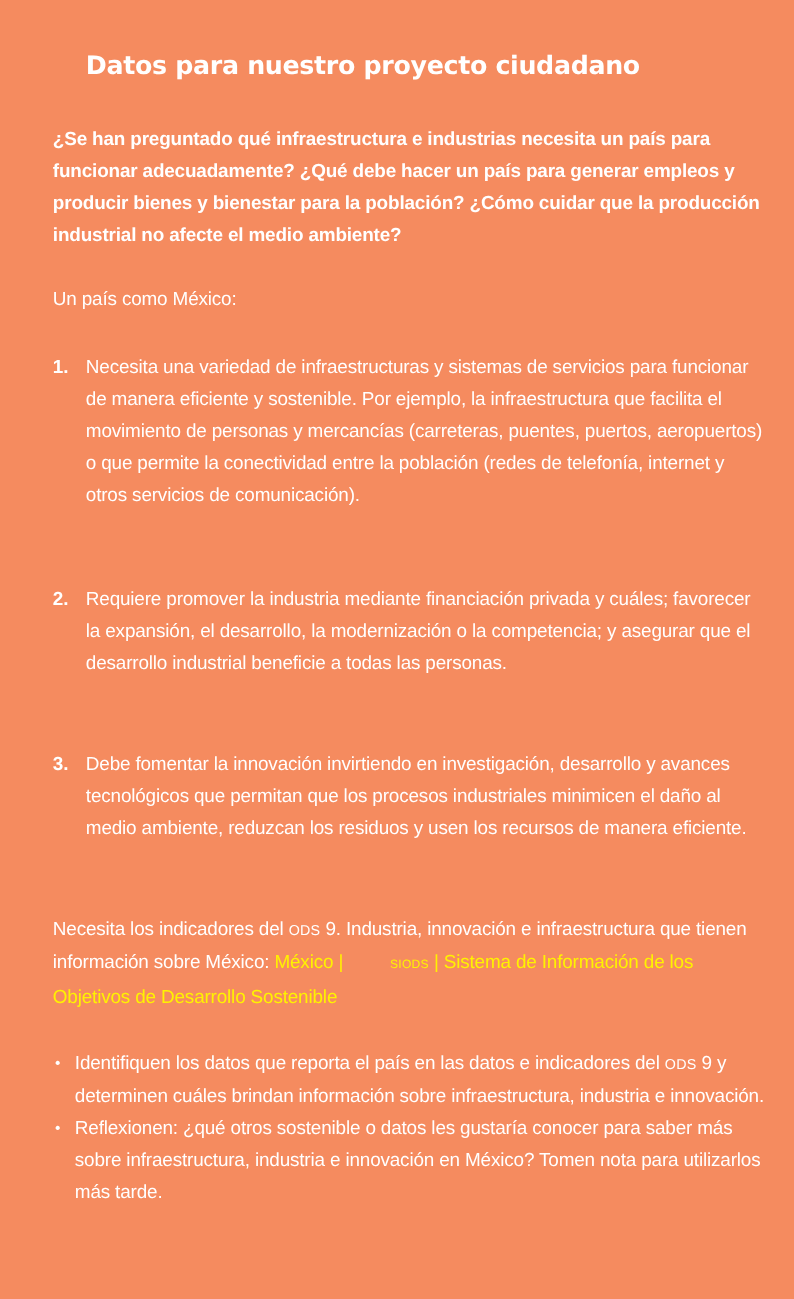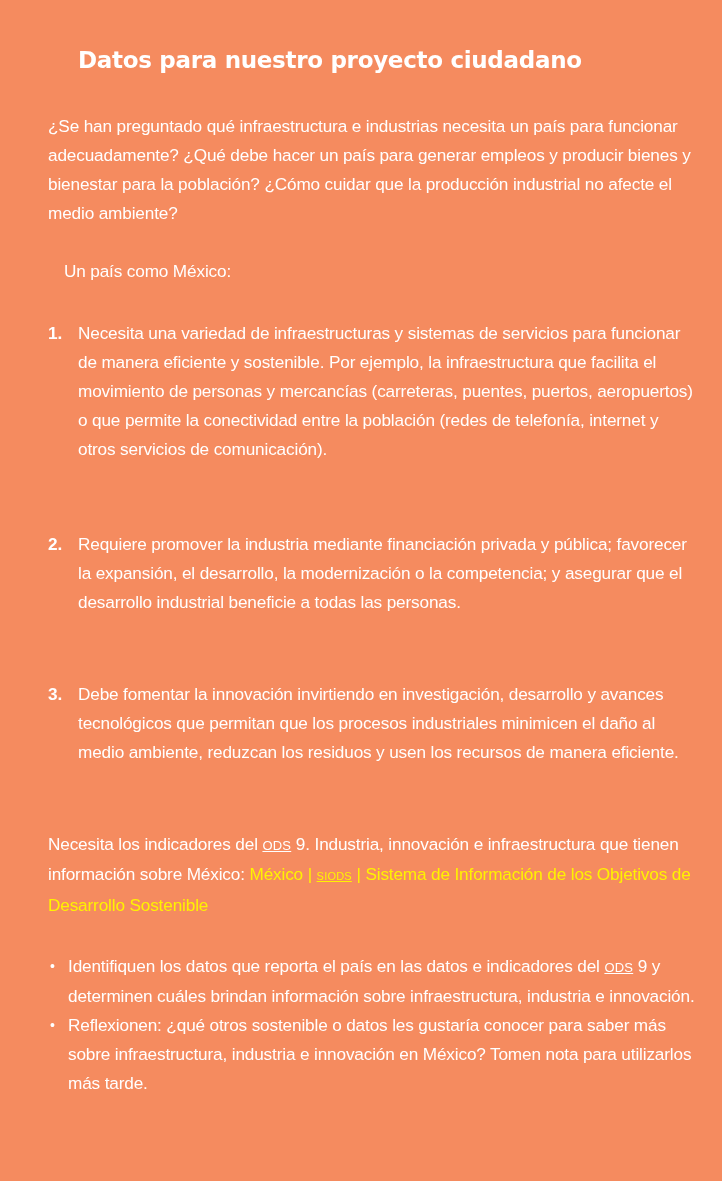--- a/index.html
+++ b/index.html
@@ -36,22 +36,22 @@
     }
     .body-text {
       position: absolute;
       left: 48px;
       width: 650px;
       font-size: 17.2px;
       line-height: 29px;
       letter-spacing: -0.15px;
       margin: 0;
     }
-    .intro { top: 112px; }
-    .lead { top: 257px; margin-left: 16px; }
+    .intro { top: 112px; font-weight: bold; }
+    .lead { top: 257px; }
     .num-item {
       position: absolute;
       left: 48px;
       width: 650px;
       display: flex;
       font-size: 17.2px;
       line-height: 29px;
       letter-spacing: -0.15px;
     }
     .num-item .num {
@@ -62,27 +62,26 @@
     .num-item .txt {
       flex: 1;
     }
     .item1 { top: 319px; }
     .item2 { top: 530px; }
     .item3 { top: 680px; }
     .explore { top: 830px; }
     .sc {
       font-size: 13px;
       letter-spacing: 0.2px;
-      text-decoration: underline;
     }
     .link {
       color: #FFF200;
       text-decoration: none;
     }
-    .link .sc { font-size: 11px; }
+    .link .sc { font-size: 11px; margin-left: 38px; }
     .bullets {
       position: absolute;
       left: 48px;
       top: 952px;
       width: 650px;
       margin: 0;
       padding: 0;
       list-style: none;
       font-size: 17.2px;
       line-height: 29px;
@@ -111,21 +110,21 @@
 
   <p class="body-text lead">Un país como México:</p>
 
   <div class="num-item item1">
     <span class="num">1.</span>
     <span class="txt">Necesita una variedad de infraestructuras y sistemas de servicios para funcionar de manera eficiente y sostenible. Por ejemplo, la infraestructura que facilita el movimiento de personas y mercancías (carreteras, puentes, puertos, aeropuertos) o que permite la conecti­vidad entre la población (redes de telefonía, internet y otros servi­cios de comunicación).</span>
   </div>
 
   <div class="num-item item2">
     <span class="num">2.</span>
-    <span class="txt">Requiere promover la industria mediante financiación privada y pública; favorecer la expansión, el desarrollo, la modernización o la competencia; y asegurar que el desarrollo industrial beneficie a todas las personas.</span>
+    <span class="txt">Requiere promover la industria mediante financiación privada y cuáles; favorecer la expansión, el desarrollo, la modernización o la competencia; y asegurar que el desarrollo industrial beneficie a todas las personas.</span>
   </div>
 
   <div class="num-item item3">
     <span class="num">3.</span>
     <span class="txt">Debe fomentar la innovación invirtiendo en investigación, desarrollo y avances tecnológicos que permitan que los procesos industriales minimicen el daño al medio ambiente, reduzcan los residuos y usen los recursos de manera eficiente.</span>
   </div>
 
   <p class="body-text explore"><span>Necesita los indicadores del </span><span class="sc">ODS</span><span> 9. Industria, innovación e infraestructu­ra que tienen información sobre México: </span><a class="link" href="#"><span>México | </span><span class="sc">SIODS</span><span> | Sistema de Información de los Objetivos de Desarrollo Sostenible</span></a></p>
 
   <ul class="bullets">

